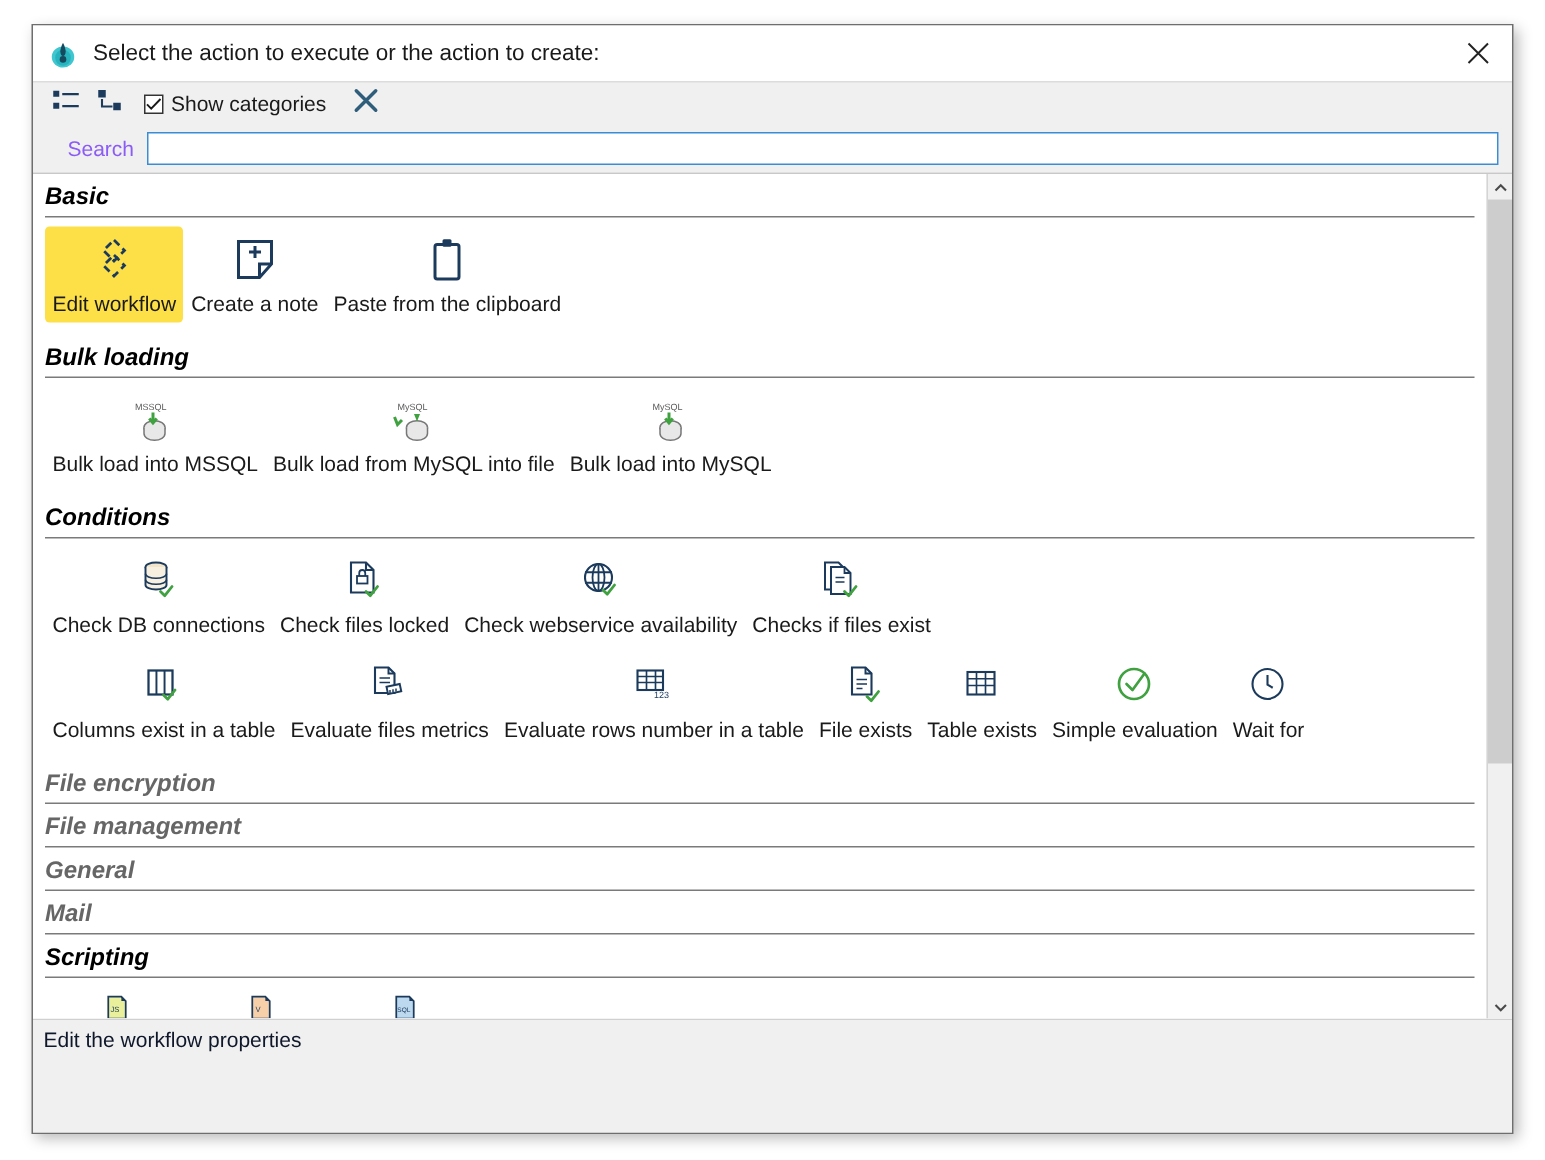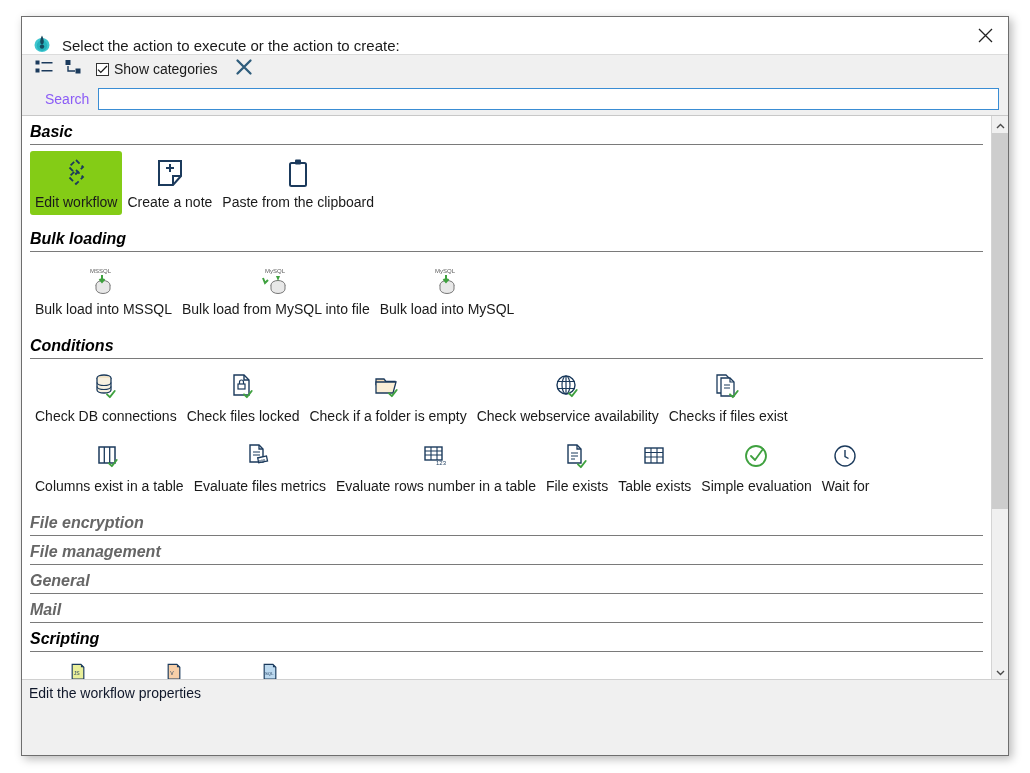--- a/index.html
+++ b/index.html
@@ -18,21 +18,21 @@
     background: #f0f0f0;
     border: 1px solid #6e6e6e;
     box-shadow: 3px 3px 9px rgba(0,0,0,0.28);
     display: flex; flex-direction: column;
   }
 
   
   .titlebar {
     height: 37px; min-height: 37px;
     background: #ffffff;
-    display: flex; align-items: flex-end;
+    display: flex; align-items: center;
     padding-left: 9px;
     position: relative;
   }
   .titlebar-logo { width: 22px; height: 22px; display:block; }
   .titlebar-text {
     font-size: 15px; color: #1a1a1a;
     margin-left: 9px; white-space: nowrap;
   }
   .titlebar-close {
     position: absolute; right: 0; top: 0;
@@ -123,21 +123,21 @@
     align-items: flex-end;
     padding-top: 6px;
   }
   .item {
     display: flex; flex-direction: column;
     align-items: center; justify-content: flex-end;
     padding: 4px 5px 4px 5px;
     cursor: pointer;
     border-radius: 3px;
   }
-  .item.selected { background: #84cc16; }
+  .item.selected { background: #fde047; }
   .item-icon {
     height: 36px;
     display: flex; align-items: center; justify-content: center;
   }
   .item-label {
     font-size: 14px; color: #1a1a1a;
     white-space: nowrap;
     margin-top: 3px;
     line-height: 17px;
   }
@@ -339,30 +339,20 @@
             <div class="item-icon">
               <svg width="32" height="32" viewBox="0 0 32 32">
                 <path d="M7 4 h10 l5 5 v15 h-15 z" fill="#fff" stroke="#1b3a5c" stroke-width="1.4"></path>
                 <path d="M17 4 v5 h5" fill="none" stroke="#1b3a5c" stroke-width="1.4"></path>
                 <rect x="11" y="13" width="7" height="5" fill="none" stroke="#1b3a5c" stroke-width="1.2"></rect>
                 <path d="M12.5 13 v-2 a2 2 0 0 1 4 0 v2" fill="none" stroke="#1b3a5c" stroke-width="1.2"></path>
                 <path d="M17 23.3 L19.86 26.16 L24.700000000000003 20" stroke="#3fa13f" stroke-width="1.87" fill="none" stroke-linecap="round" stroke-linejoin="round"></path>
               </svg>
             </div>
             <div class="item-label">Check files locked</div>
-          </div>
-          <div class="item">
-            <div class="item-icon">
-              <svg width="32" height="32" viewBox="0 0 32 32">
-                <path d="M4 8 h8 l2 2.5 h9 v3 h-19 z" fill="#f5deb8" stroke="#1b3a5c" stroke-width="1.3"></path>
-                <path d="M4 11 h20 l-3 11 h-17 z" fill="#faeed6" stroke="#1b3a5c" stroke-width="1.3"></path>
-                <path d="M17 22.3 L19.86 25.16 L24.700000000000003 19" stroke="#3fa13f" stroke-width="1.87" fill="none" stroke-linecap="round" stroke-linejoin="round"></path>
-              </svg>
-            </div>
-            <div class="item-label">Check if a folder is empty</div>
           </div>
           <div class="item">
             <div class="item-icon">
               <svg width="32" height="32" viewBox="0 0 32 32">
                 <circle cx="14" cy="14" r="9" fill="none" stroke="#1b3a5c" stroke-width="1.4"></circle>
                 <ellipse cx="14" cy="14" rx="4" ry="9" fill="none" stroke="#1b3a5c" stroke-width="1.2"></ellipse>
                 <path d="M5 10.5 h18 M5 17.5 h18 M14 5 v18" stroke="#1b3a5c" stroke-width="1.2" fill="none"></path>
                 <path d="M17 22.3 L19.86 25.16 L24.700000000000003 19" stroke="#3fa13f" stroke-width="1.87" fill="none" stroke-linecap="round" stroke-linejoin="round"></path>
               </svg>
             </div>

